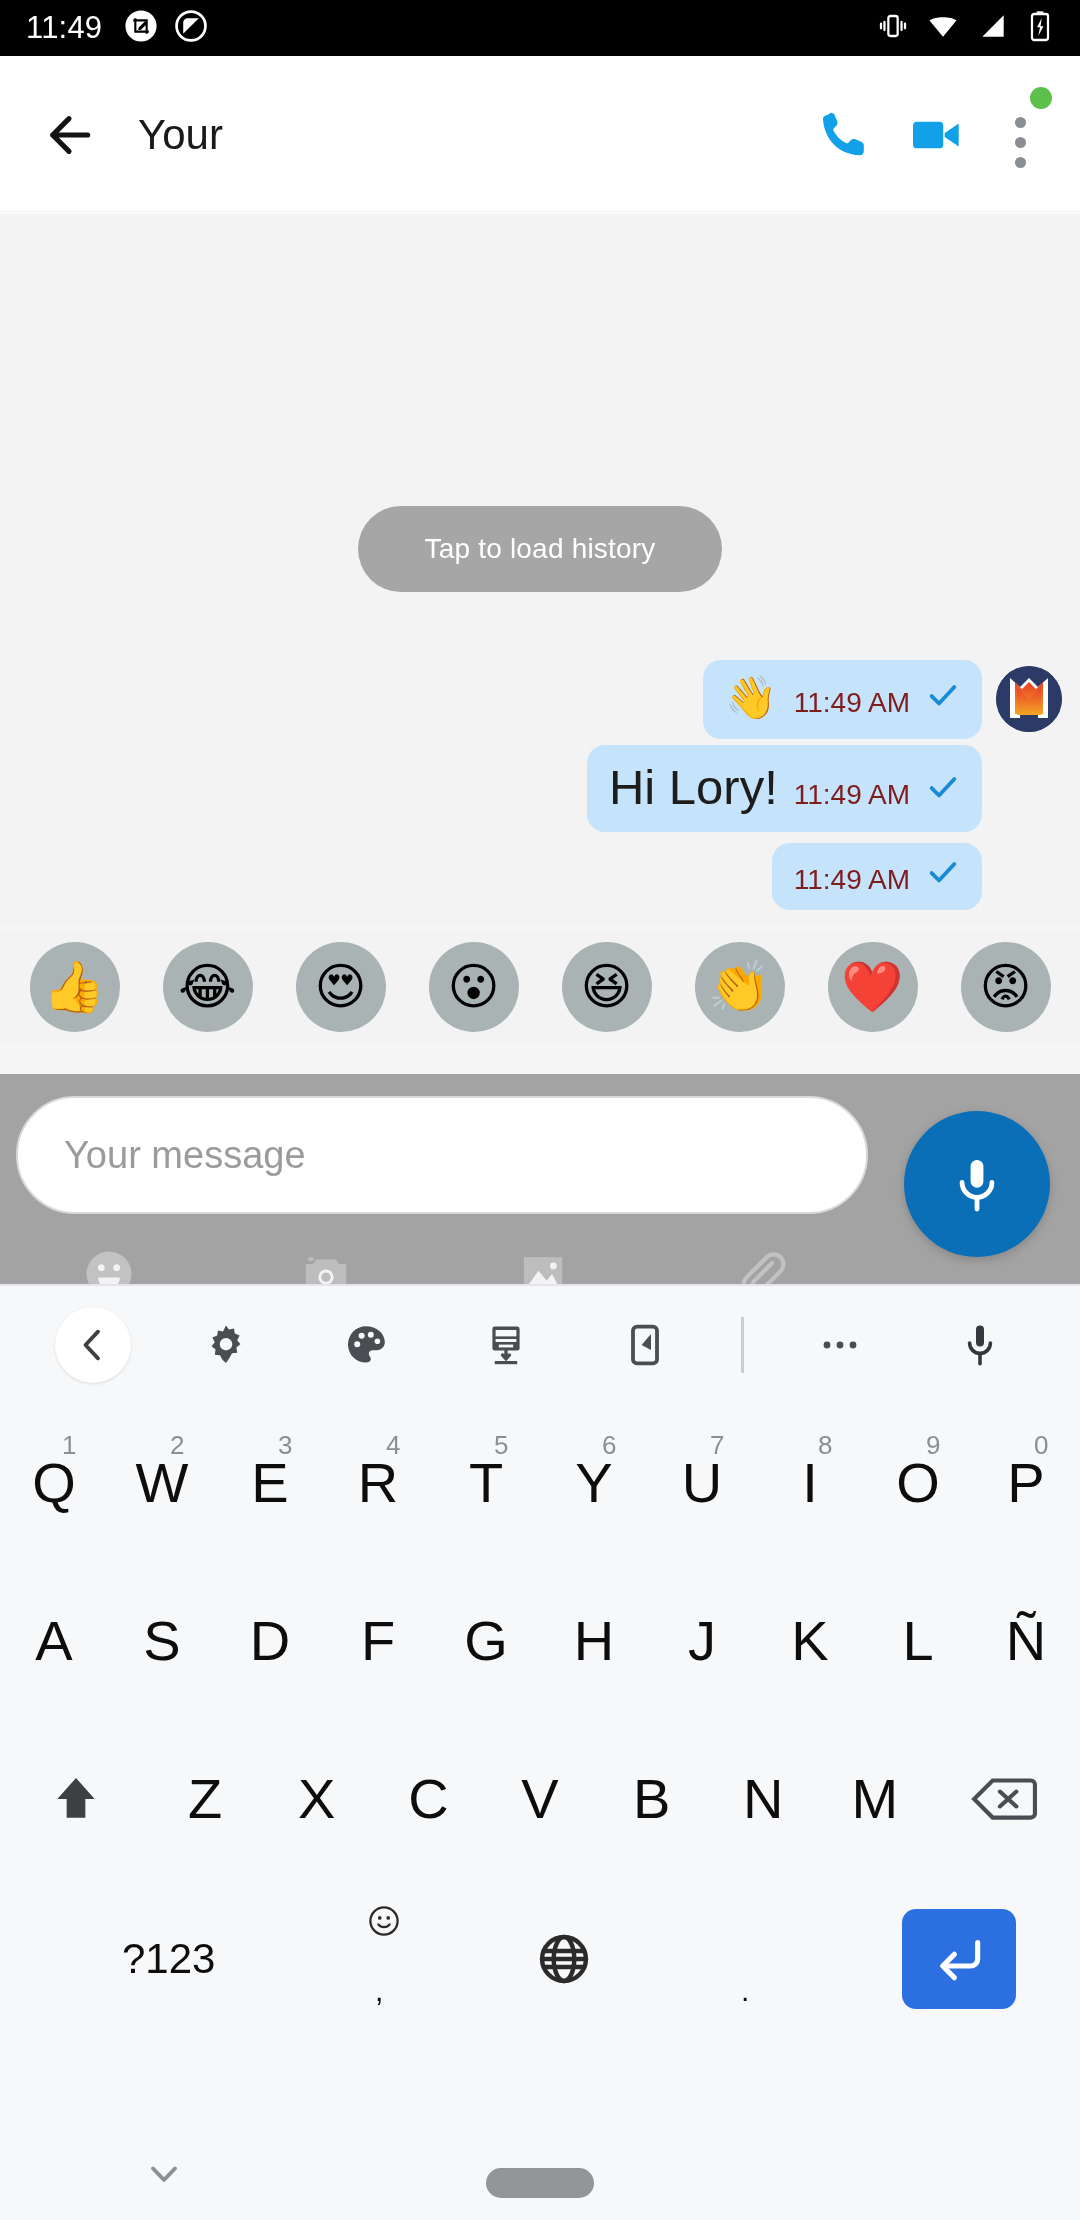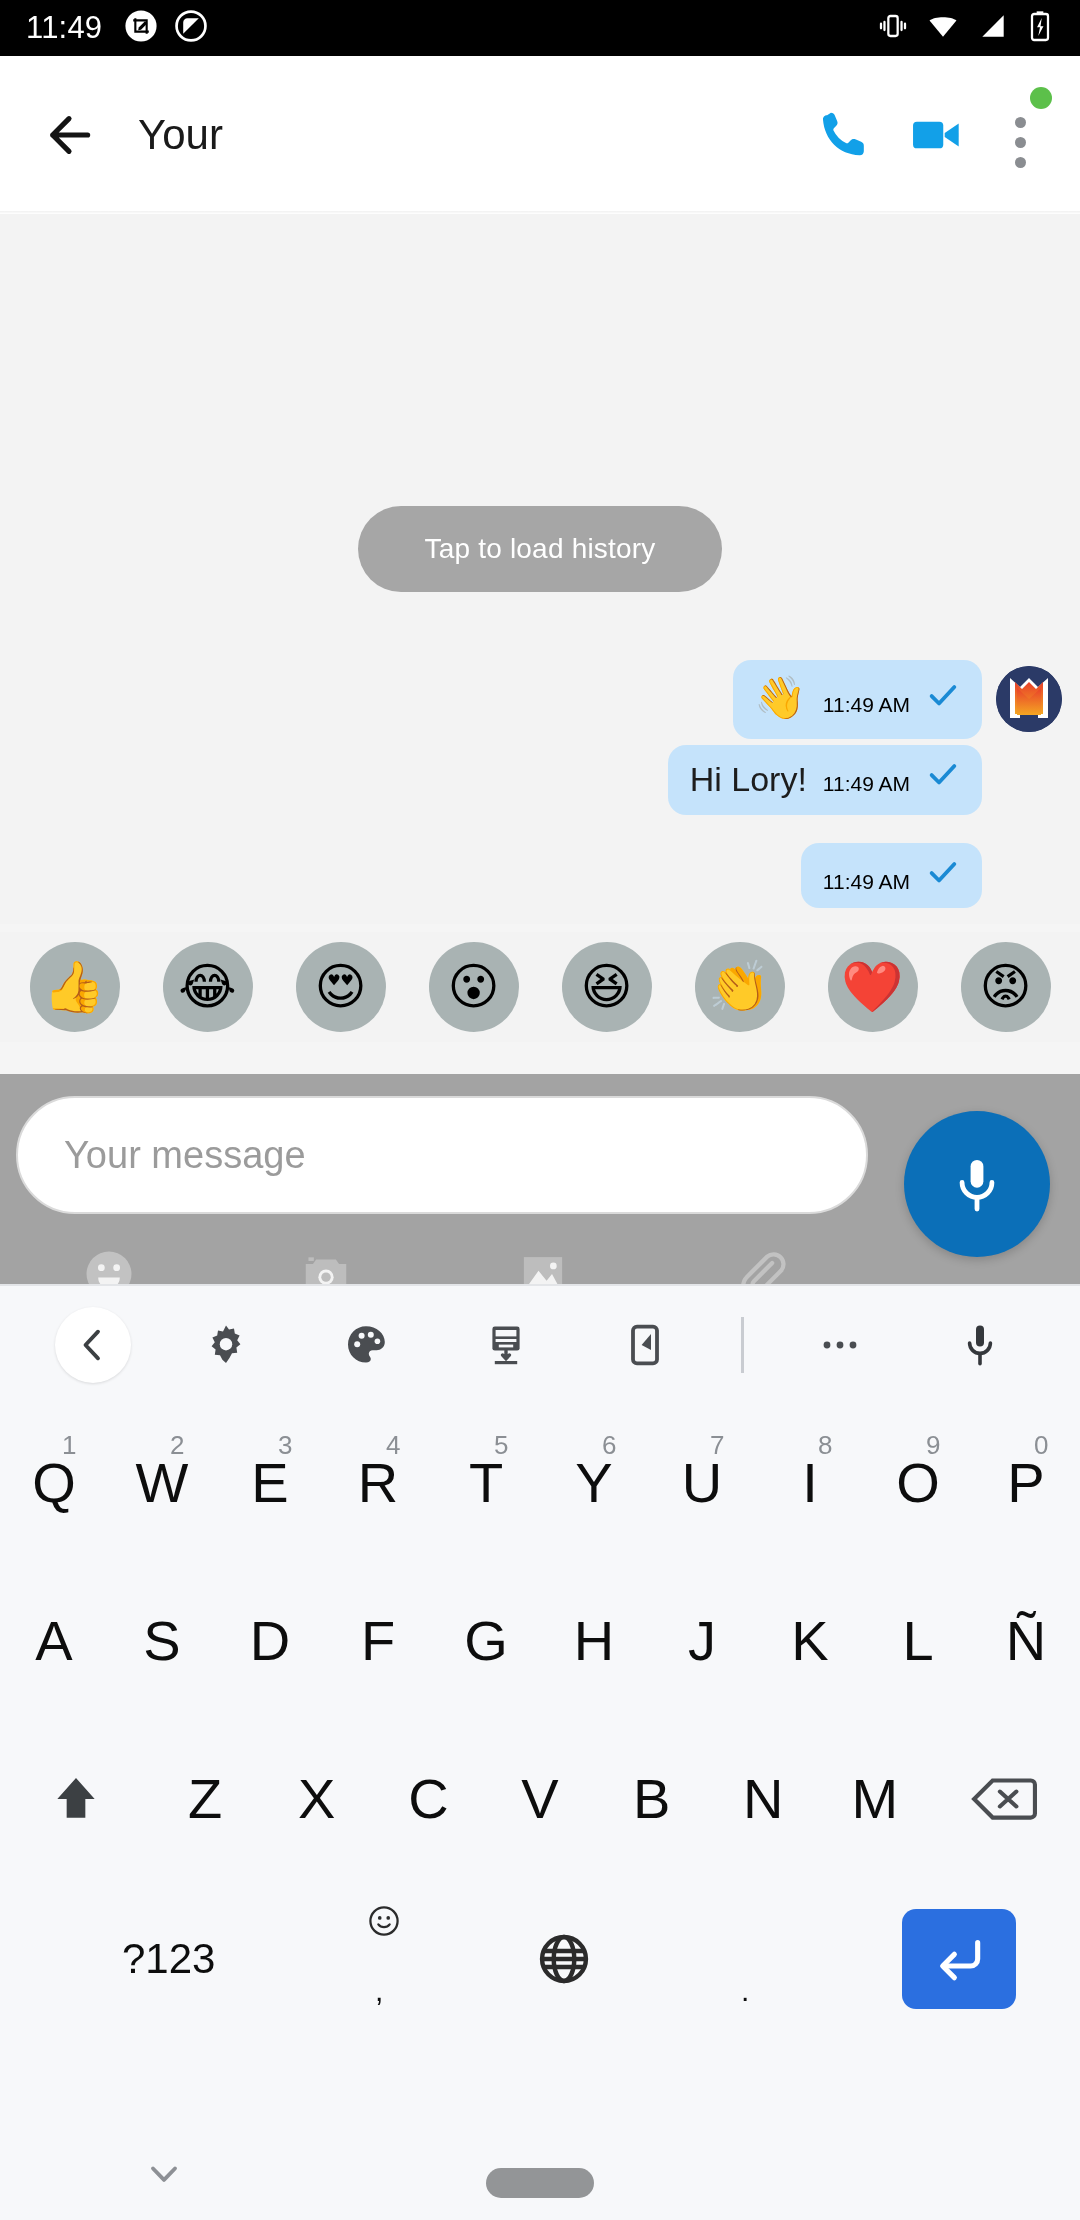--- a/index.html
+++ b/index.html
@@ -73,23 +73,23 @@
   .msg-row {
     position: absolute; right: 18px;
     display: flex; align-items: center; justify-content: flex-end;
   }
   .bubble {
     background: #c5e3fb; border-radius: 18px;
     padding: 12px 22px 14px 22px;
     display: flex; align-items: baseline; gap: 16px;
     max-width: 800px;
   }
-  .bubble .btext { font-size: 34px; color: #1d1d1d; line-height: 1.25; white-space: nowrap; }
+  .bubble .btext { font-size: 49px; color: #1d1d1d; line-height: 1.25; white-space: nowrap; }
   .bubble .btext.emoji-only { font-size: 42px; }
-  .bubble .btime { font-size: 21px; color: #000000; white-space: nowrap; }
+  .bubble .btime { font-size: 28px; color: #7f1d1d; white-space: nowrap; }
   .bubble .bcheck { color: #1a8ad4; font-size: 32px; font-weight: bold; line-height: 1; }
 
   .avatar {
     width: 66px; height: 66px; border-radius: 50%;
     background: #2b3a67; margin-left: 14px;
     display: flex; align-items: center; justify-content: center;
     flex-shrink: 0; overflow: hidden;
   }
 
   

